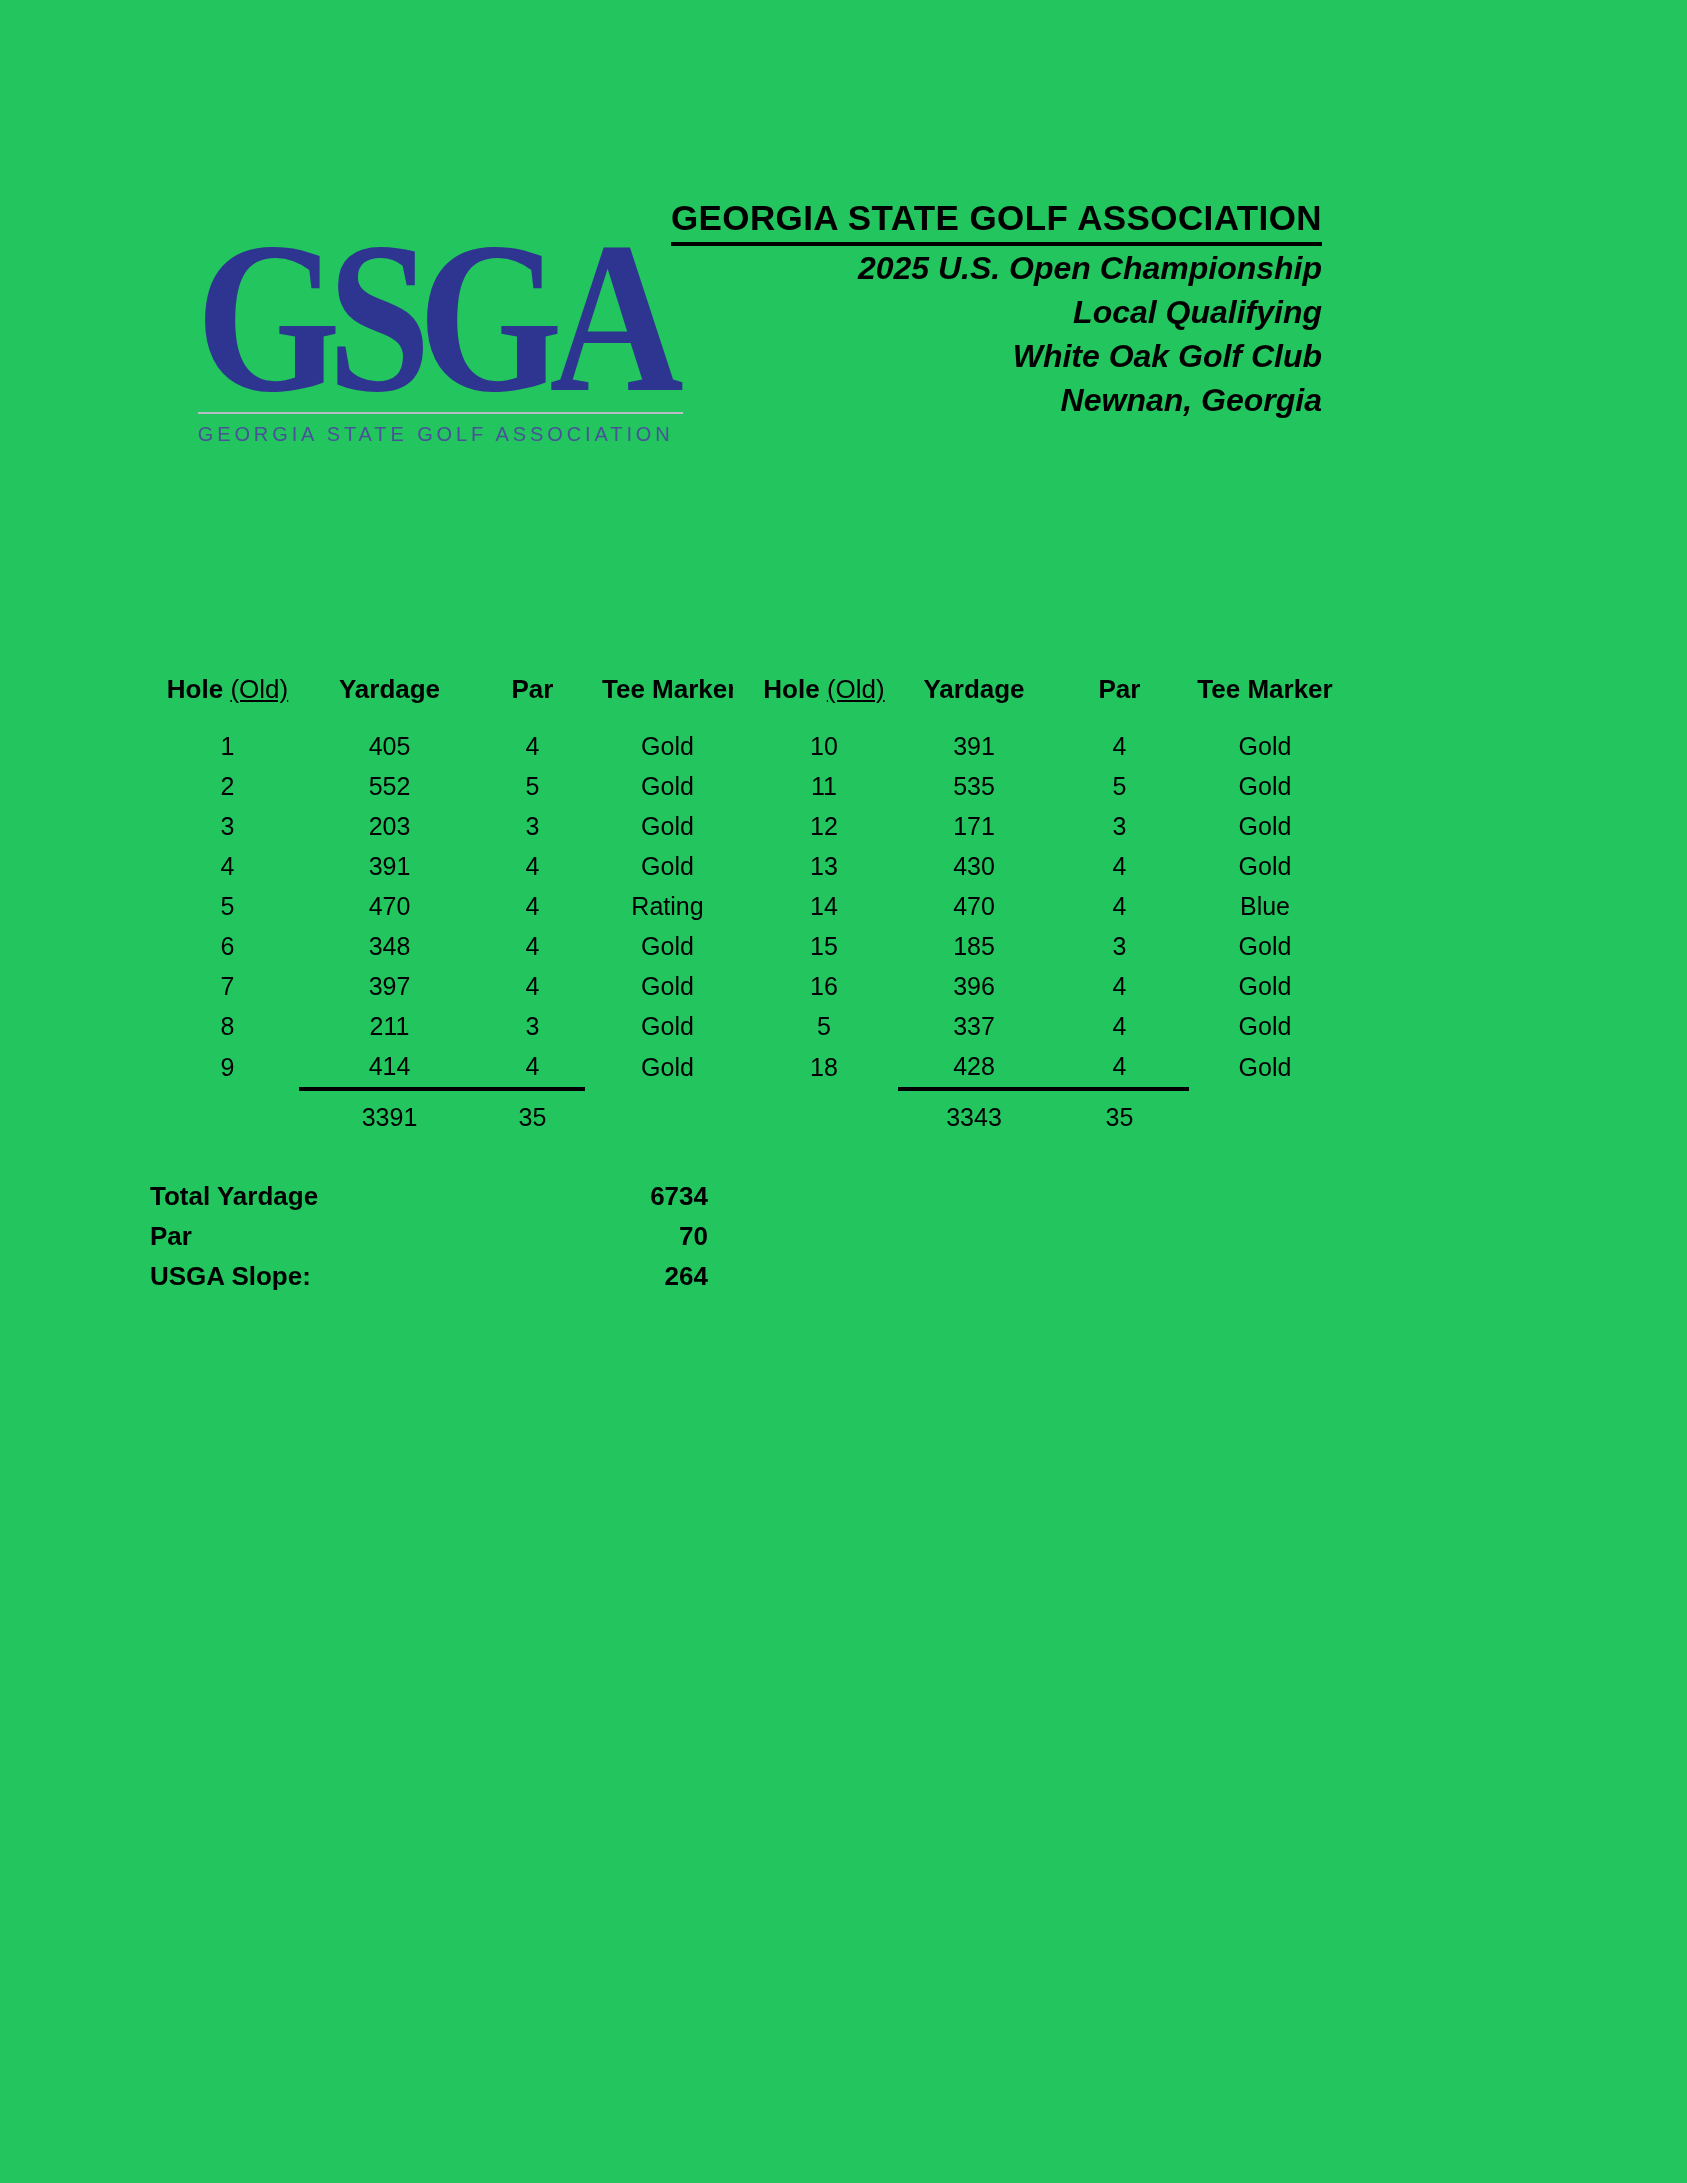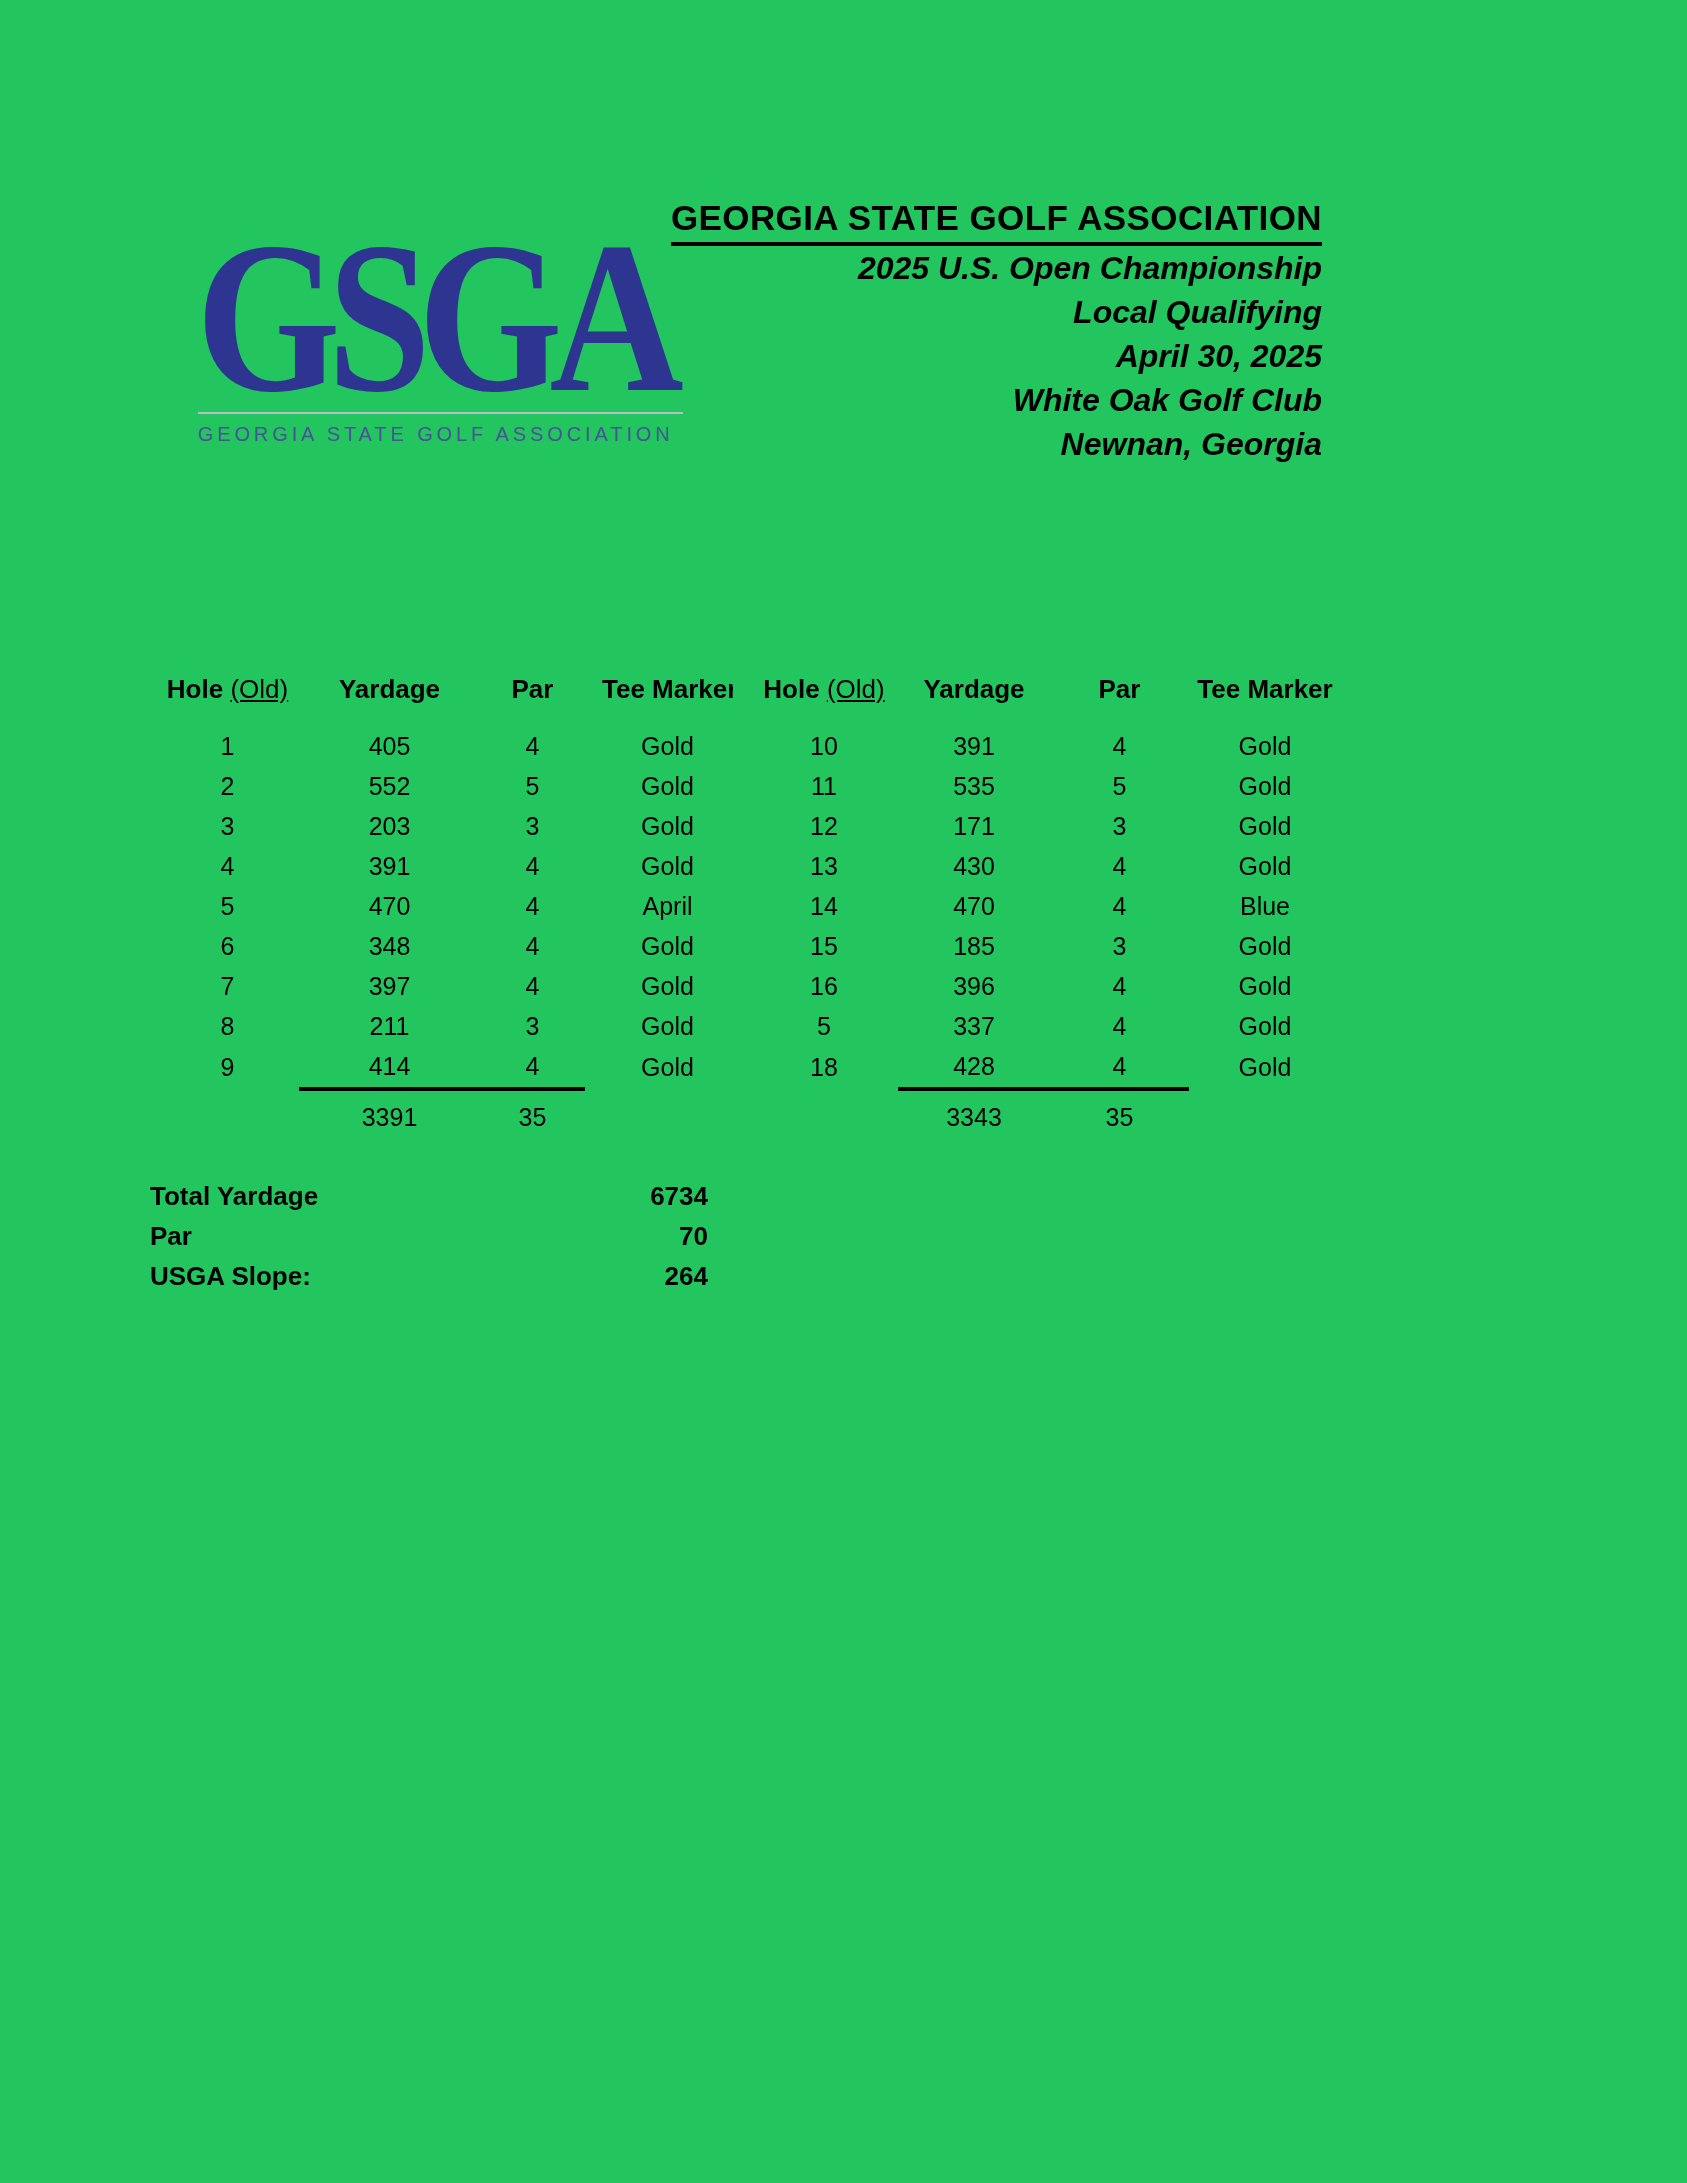--- a/index.html
+++ b/index.html
@@ -70,21 +70,20 @@
     <div class="logo-divider"></div>
     <div class="logo-caption" style="color:#4a5199;">GEORGIA STATE GOLF ASSOCIATION</div>
   </div>
 
   <div class="header-block">
     <div class="header-title">
       <span>GEORGIA STATE GOLF ASSOCIATION</span>
     </div>
     <div class="header-line">2025 U.S. Open Championship</div>
     <div class="header-line">Local Qualifying</div>
-    <div class="header-line">April 30, 2025</div>
     <div class="header-line">White Oak Golf Club</div>
     <div class="header-line">Newnan, Georgia</div>
   </div>
 
 
   <table class="course">
     <colgroup>
       <col class="c1">
         <col class="c2">
         <col class="c3">
@@ -144,21 +143,21 @@
         <td>Gold</td>
         <td>13</td>
         <td>430</td>
         <td>4</td>
         <td>Gold</td>
       </tr>
       <tr>
         <td>5</td>
         <td>470</td>
         <td>4</td>
-        <td>April</td>
+        <td>Rating</td>
         <td>14</td>
         <td>470</td>
         <td>4</td>
         <td>Blue</td>
       </tr>
       <tr>
         <td>6</td>
         <td>348</td>
         <td>4</td>
         <td>Gold</td>

